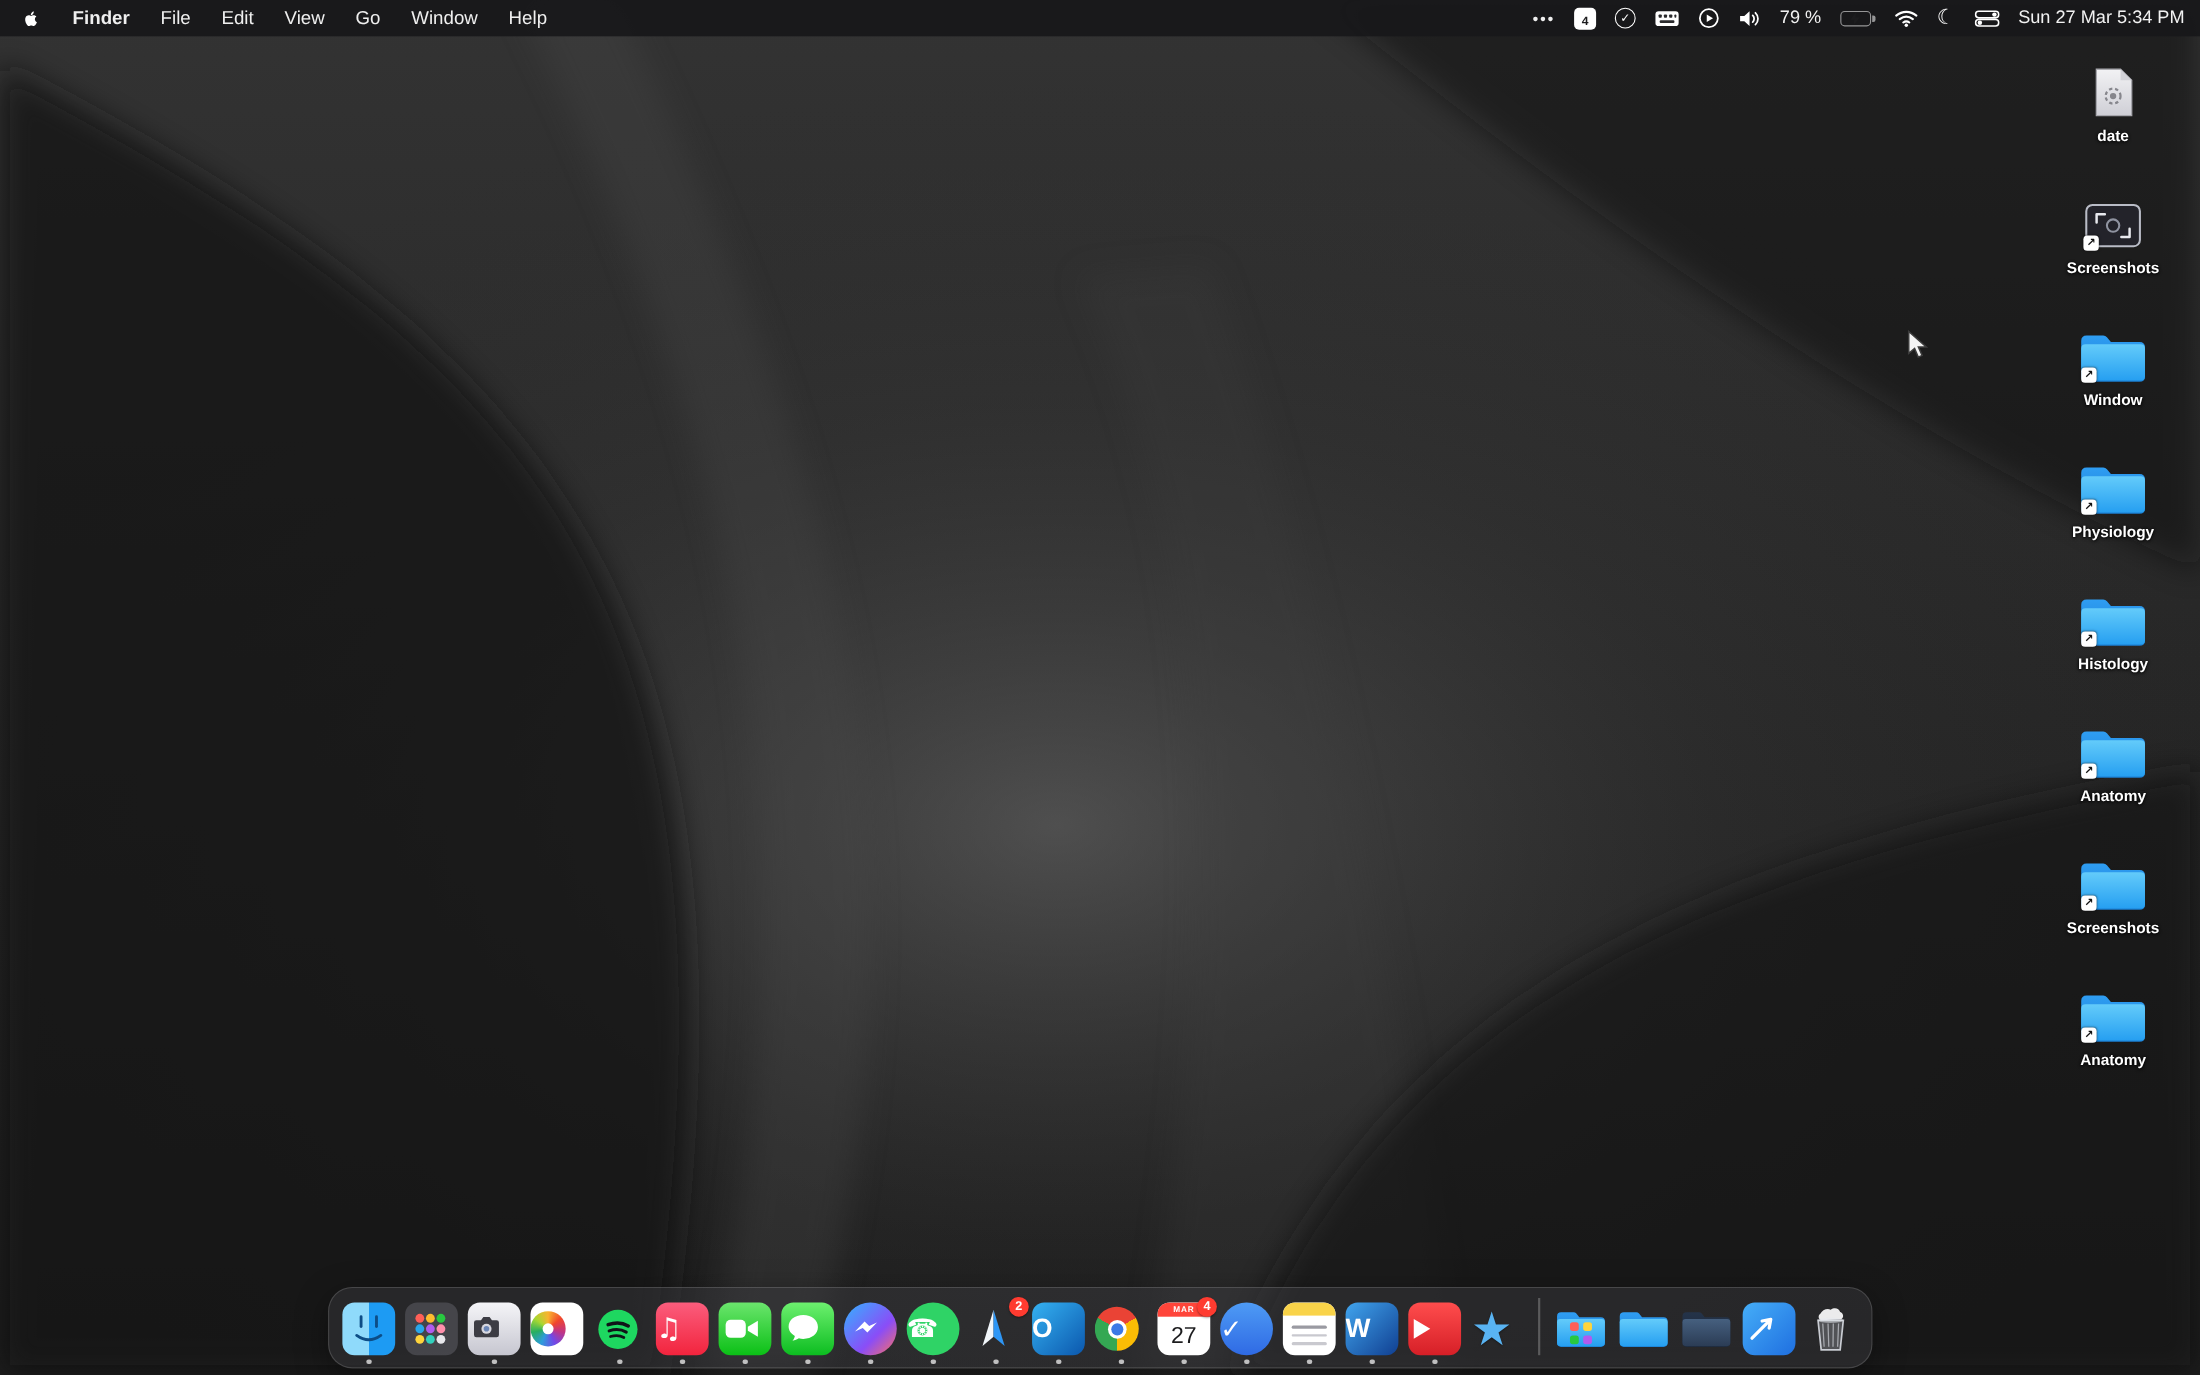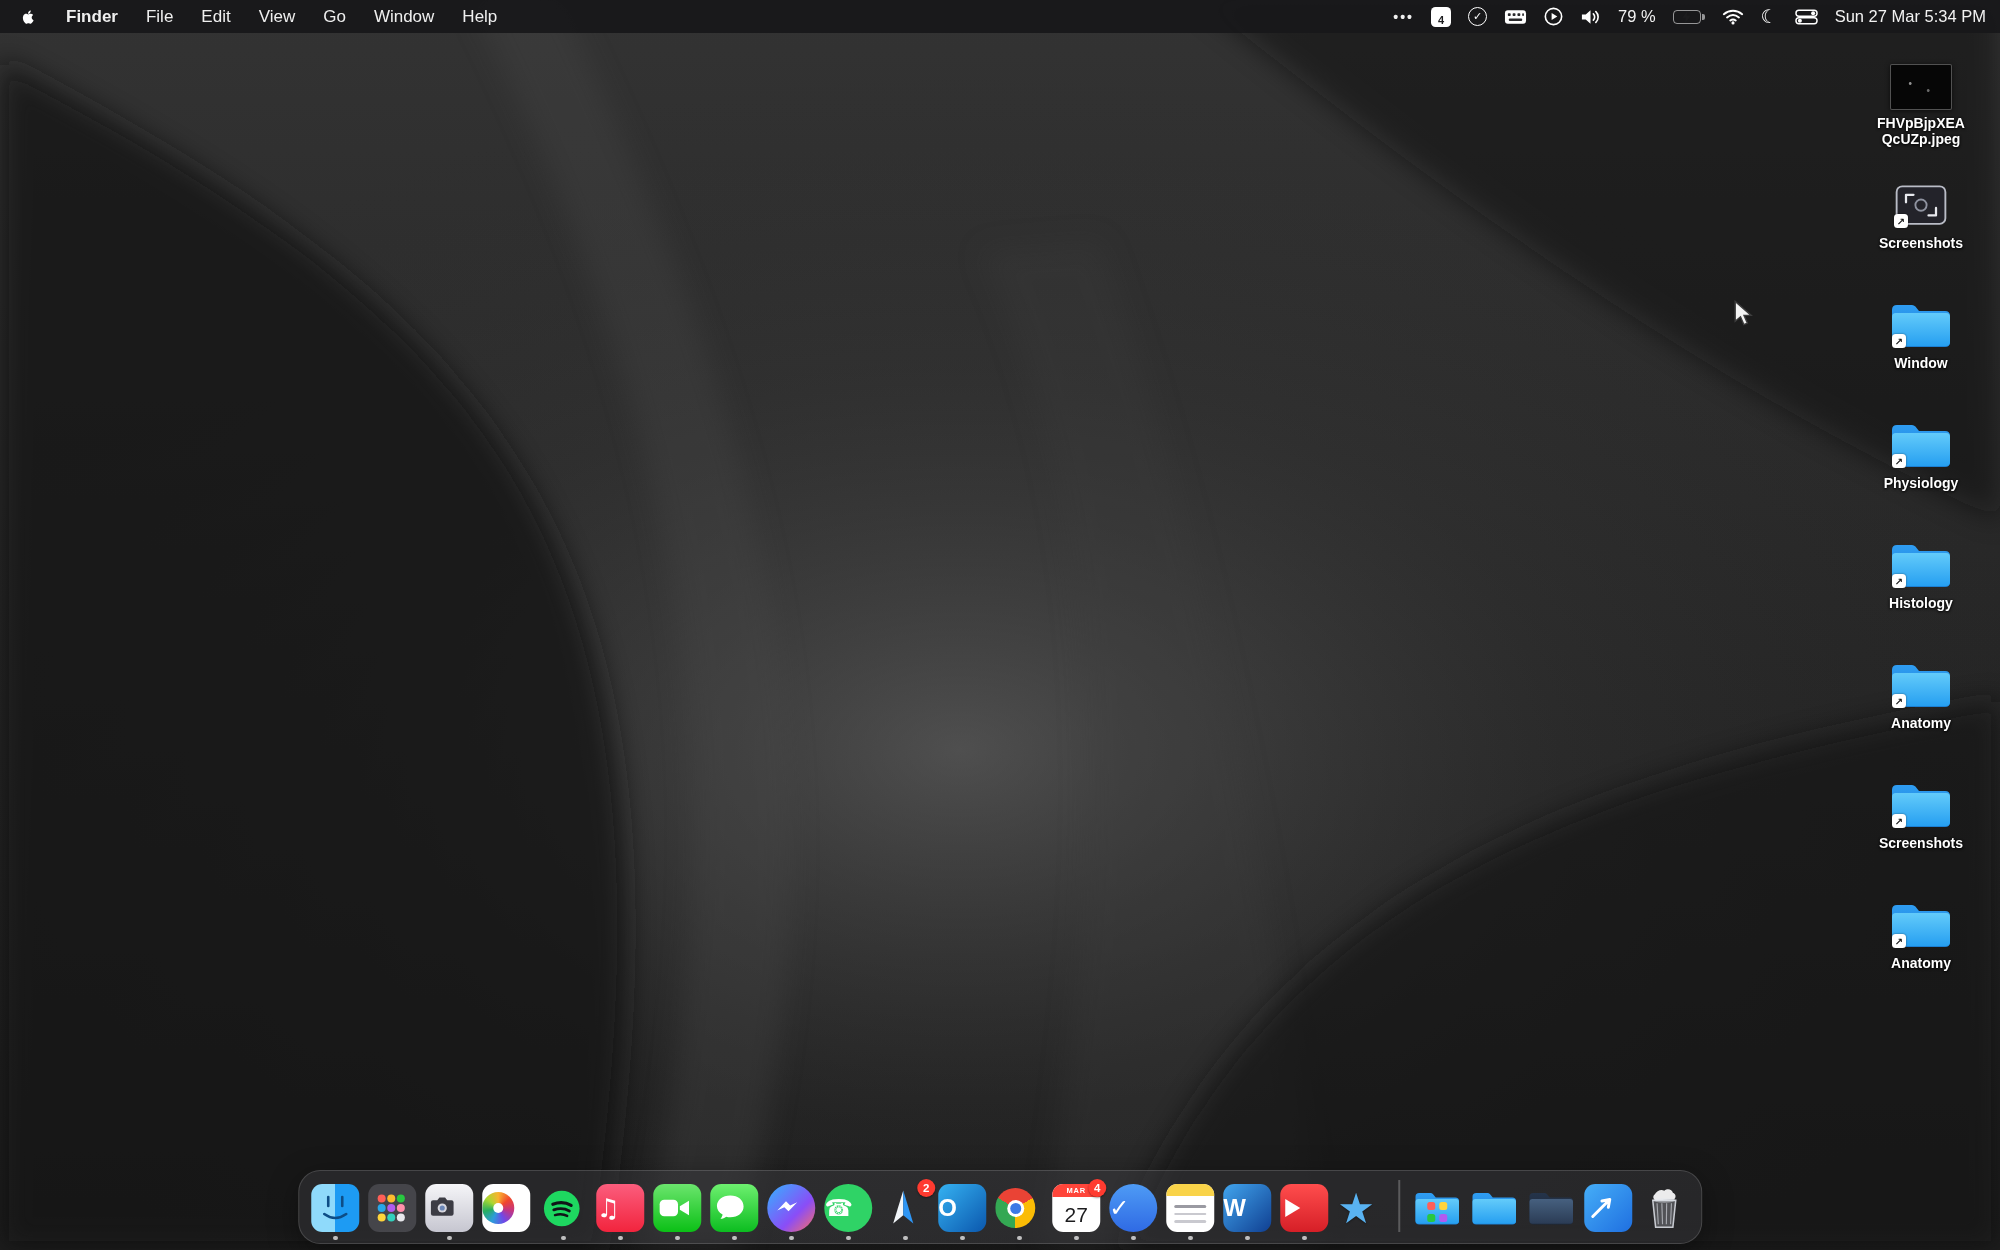--- a/index.html
+++ b/index.html
@@ -233,27 +233,32 @@
           <rect x="1" y="8.8" width="22" height="6.2" rx="3.1" stroke="#fff" stroke-width="1.5" fill="none"></rect>
           <circle cx="5.1" cy="11.9" r="2.1" fill="#fff"></circle>
         </svg>
     </span>
     <span class="mb-ic clock">Sun 27 Mar 5:34 PM</span>
   </div>
 </div>
 
 <div class="desk-col">
 
-
-  <div class="desk-item">
-    <div class="d-iconwrap">
-        <div class="imgthumb"></div>
-      </div>
-    <div class="d-label">FHVpBjpXEAQcUZp.jpeg</div>
-  </div>
+  <div class="desk-item">
+    <div class="d-iconwrap">
+      <svg width="44" height="52" viewBox="0 0 52 56">
+          <path d="M8 3 h26 l12 12 v38 h-38 z" fill="url(#gPage)" stroke="#a7a7ad" stroke-width="1.4"></path>
+          <path d="M34 3 l12 12 h-12 z" fill="#d2d2d8"></path>
+          <circle cx="26" cy="32" r="8" fill="none" stroke="#86868c" stroke-width="2.4" stroke-dasharray="3.6 3"></circle>
+          <circle cx="26" cy="32" r="3.4" fill="#86868c"></circle>
+        </svg>
+    </div>
+    <div class="d-label">date</div>
+  </div>
+
 
   <div class="desk-item">
     <div class="d-iconwrap">
       <svg width="60" height="48" viewBox="0 0 64 50">
           <rect x="6" y="4" width="52" height="40" rx="6" fill="#23232a" stroke="#b9bcc6" stroke-width="2"></rect>
           <path d="M16 13 h8 M16 13 v8" stroke="#e8e9ee" stroke-width="2.4" fill="none" stroke-linecap="round"></path>
           <path d="M48 35 h-8 M48 35 v-8" stroke="#e8e9ee" stroke-width="2.4" fill="none" stroke-linecap="round"></path>
           <circle cx="32" cy="24" r="6" fill="none" stroke="#8f93a0" stroke-width="2"></circle>
         </svg>
       <span class="alias-badge">↗</span>

